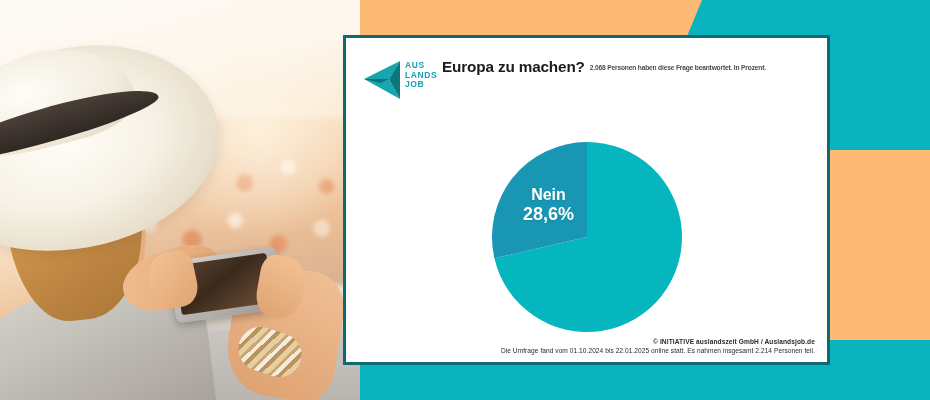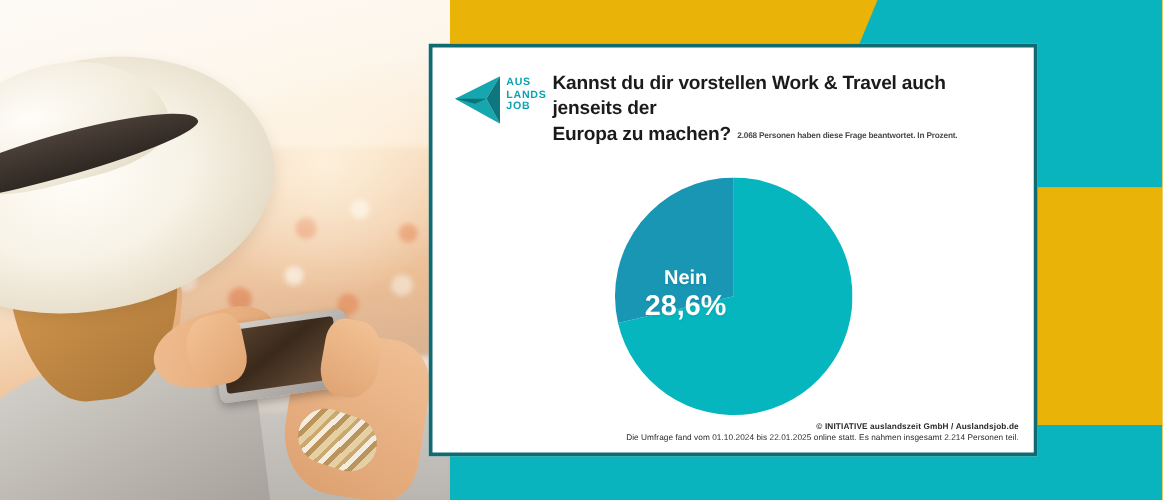--- a/index.html
+++ b/index.html
@@ -2,21 +2,21 @@
 <html><head>
 <meta charset="utf-8">
 <style>
   * { margin:0; padding:0; box-sizing:border-box; }
   html,body { width:930px; height:400px; overflow:hidden; }
   body {
     font-family:"Liberation Sans", sans-serif;
     background:#ffffff;
     position:relative;
   }
-  #stage { position:absolute; inset:0; width:930px; height:400px; background:#eab308; }
+  #stage { position:absolute; inset:0; width:930px; height:400px; background:#fdba74; }
 
   
   .teal-shape { position:absolute; background:#09B4BE; }
   #teal-top-right {
     top:0; left:640px; width:290px; height:150px;
     clip-path: polygon(62px 0, 290px 0, 290px 150px, 0 150px);
   }
   #teal-bottom {
     top:340px; left:280px; width:650px; height:60px;
     clip-path: polygon(78px 0, 650px 0, 650px 60px, 0 60px);
@@ -184,26 +184,26 @@
     position:relative; top:-2px; padding-left:5px;
   }
   #headline-last { display:flex; align-items:baseline; }
 
   
   #chart-area { position:absolute; left:0; top:104px; width:481px; height:190px; }
   #pie-wrap { position:relative; width:190px; height:190px; margin:0 auto; }
   #pie { width:190px; height:190px; display:block; }
   .slice-label {
     position:absolute; color:#ffffff; font-weight:700; text-align:center;
-    line-height:1.12; text-shadow:0 1px 2px rgba(0,0,0,.10);margin-top:28px;
+    line-height:1.12; text-shadow:0 1px 2px rgba(0,0,0,.10);
   }
   #label-nein { left:20px; top:44px; width:74px; font-size:17px; }
   #label-ja   { left:100px; top:108px; width:74px; font-size:17px; }
   .slice-name { display:block; font-size:16px; }
-  .slice-pct  { display:block; font-size:23px; }
+  .slice-pct  { display:block; font-size:18px; }
 
   
   #card-footer {
     position:absolute; left:0; right:0; bottom:8px;
     padding:0 12px; text-align:right;
   }
   #footer-copy {
     font-size:6.6px; font-weight:700; color:#2a2a2a; letter-spacing:.1px;
   }
   #footer-note {
@@ -254,21 +254,20 @@
         </svg>
         <div id="logo-text">
           <span>AUS</span>
           <span>LANDS</span>
           <span>JOB</span>
         </div>
       </div>
 
       <div id="headline-block">
         <div id="headline">
-          <div>Kannst du dir vorstellen Work &amp; Travel auch jenseits der</div>
           <div id="headline-last">
             <span>Europa zu machen?</span>
             <span id="subnote">2.068 Personen haben diese Frage beantwortet. In Prozent.</span>
           </div>
         </div>
       </div>
 
     </div>
 
     <div id="chart-area">

